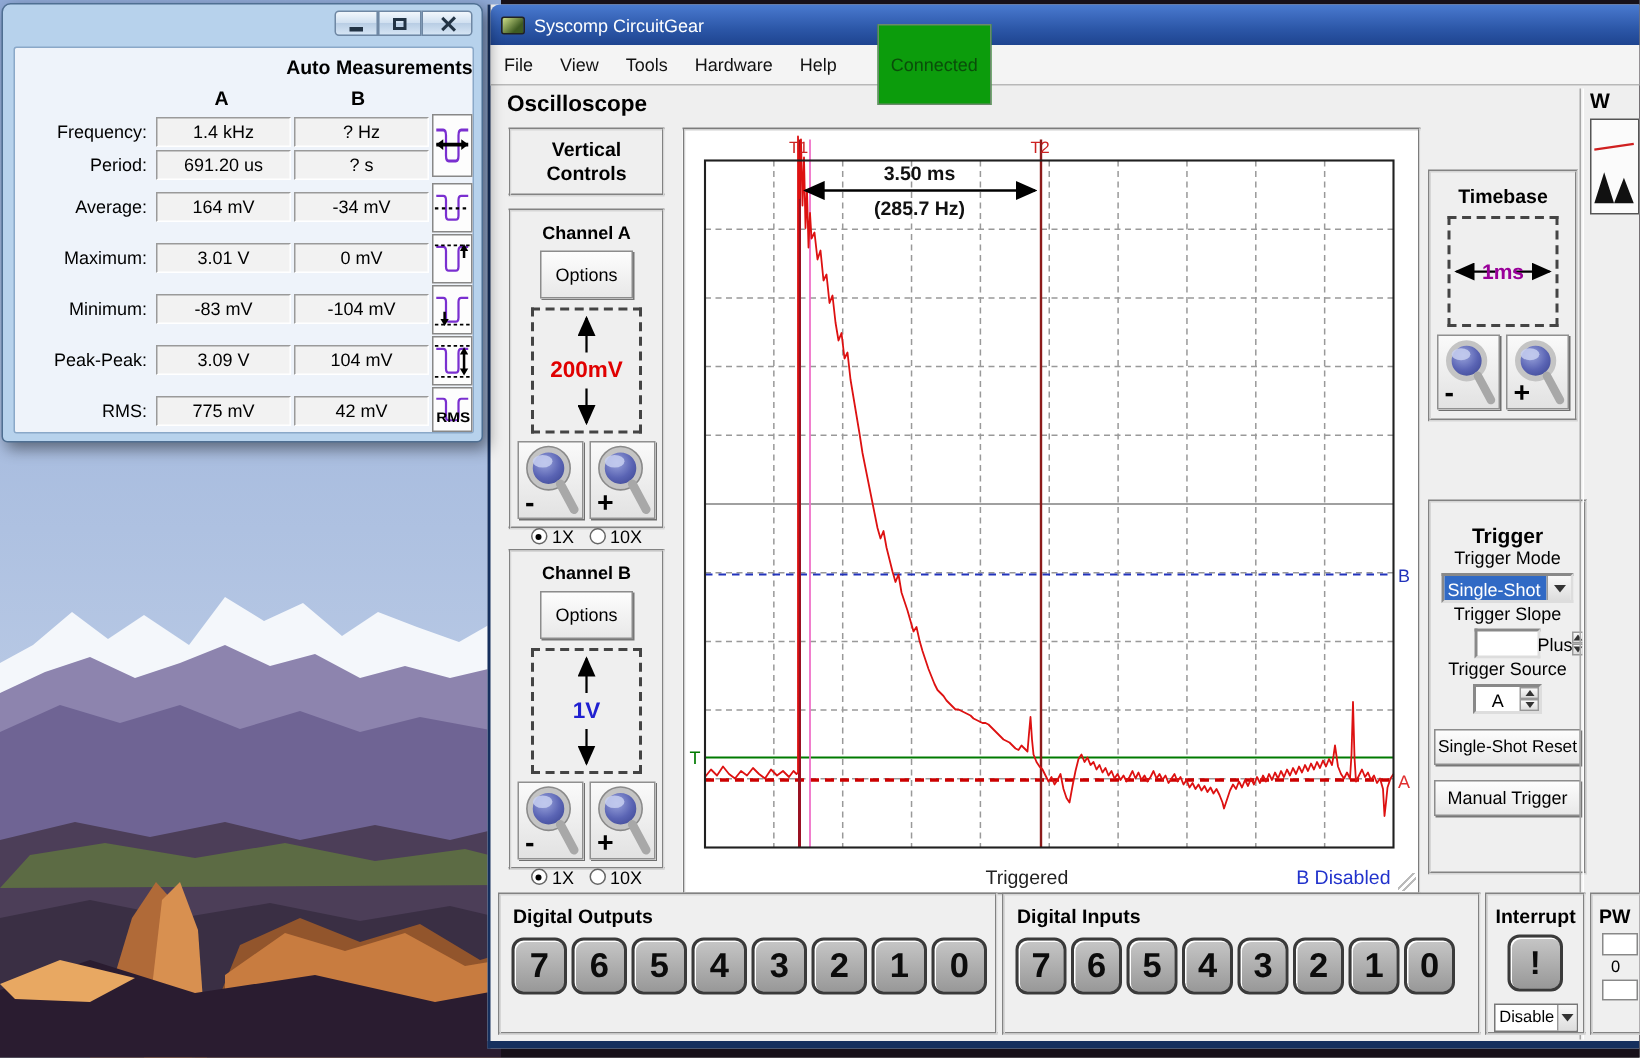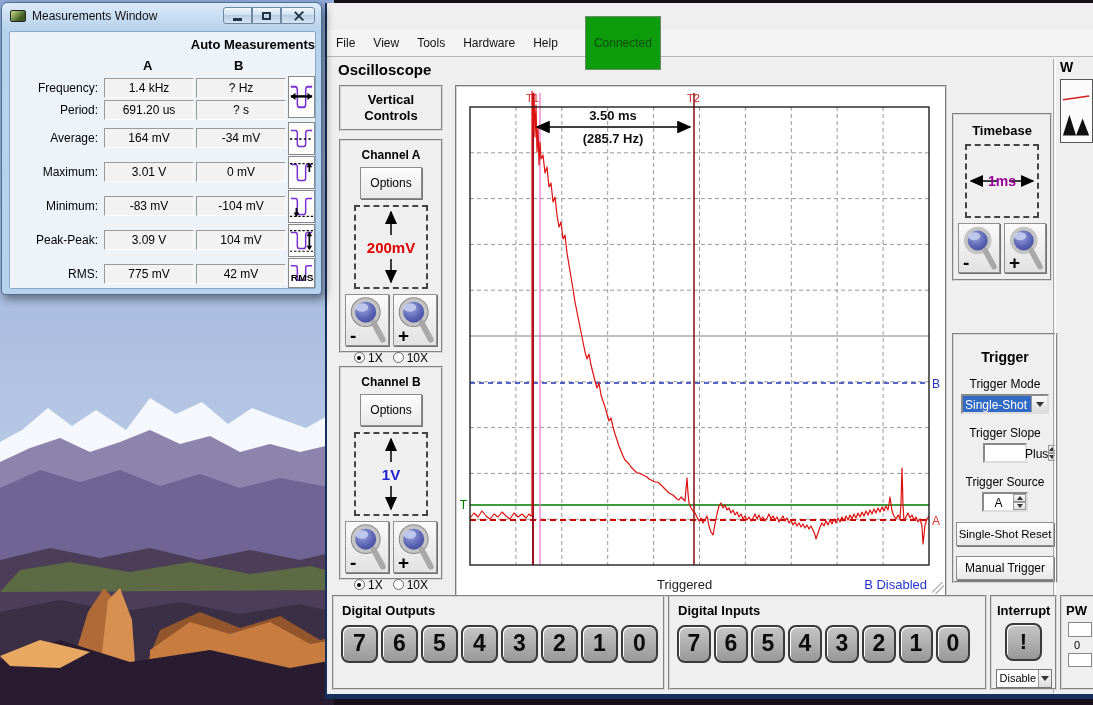--- a/index.html
+++ b/index.html
@@ -61,21 +61,21 @@
   #scope-svg { overflow:visible; }
   .scope-status { position:absolute; top:490px; font-size:13px; color:#222; }
   .grip { position:absolute; right:1px; bottom:1px; width:12px; height:12px;
     background:linear-gradient(135deg,transparent 40%,#bbb 40%,#bbb 48%,transparent 48%,transparent 60%,#bbb 60%,#bbb 68%,transparent 68%); }
 
   
   .tb-panel { left:625px; top:110px; width:100px; height:168px; }
   .tb-box { position:relative; margin:6px auto 0; width:74px; height:74px; border:2px dashed #444; }
   .trig-panel { left:625px; top:330px; width:106px; height:250px; }
   .trig-title { font-size:14px; margin-top:14px; }
-  .fld-label { text-align:center; font-size:12px; margin-top:12px; color:#000; }
+  .fld-label { text-align:center; font-size:12px; margin-top:0; color:#000; }
   .combo { display:flex; width:88px; margin:3px auto 0; height:20px; border:2px inset #ddd; background:#fff; }
   .combo-text { flex:1; font-size:12px; background:#316ac5; color:#fff; padding:2px 2px; white-space:nowrap; overflow:hidden; }
   .combo-btn { width:16px; background:linear-gradient(#f8f8f8,#ddd); border-left:1px solid #999;
     display:flex; align-items:center; justify-content:center; }
   .tri-dn { width:0; height:0; border-left:4px solid transparent; border-right:4px solid transparent;
     border-top:5px solid #333; }
   .spin { display:flex; margin:3px auto 0; height:20px; border:2px inset #ddd; background:#fff; }
   .spin.w52{ width:39px;padding-left:40px; } .spin.w44{ width:46px; }
   .spin-text { flex:1; font-size:12px; text-align:center; padding-top:2px; }
   .spin-btns { width:13px; display:flex; flex-direction:column; }
@@ -175,20 +175,24 @@
     <polygon fill="#b06a38" points="60,705 88,612 104,588 120,606 128,705"></polygon>
     <polygon fill="#d89050" points="96,705 108,600 120,588 132,620 138,705"></polygon>
     <polygon fill="#92552c" points="130,705 160,630 200,612 240,628 280,616 320,640 334,636 334,705"></polygon>
     <polygon fill="#c87c40" points="150,650 190,622 230,634 270,622 310,644 334,640 334,672 150,668"></polygon>
     <polygon fill="#2a1c30" points="0,660 60,640 130,662 210,650 290,668 334,660 334,705 0,705"></polygon>
     <polygon fill="#e8a862" points="0,656 40,640 90,652 60,668 10,666"></polygon>
   </svg>
 
   <div class="cg-window">
 
+    <div class="cg-title">
+      <span class="app-icon"></span>
+      <span>Syscomp CircuitGear</span>
+    </div>
 
     <div class="cg-menubar">
       <span class="menu-item">File</span>
       <span class="menu-item">View</span>
       <span class="menu-item">Tools</span>
       <span class="menu-item">Hardware</span>
       <span class="menu-item">Help</span>
       <span class="connected">Connected</span>
     </div>
 
@@ -431,24 +435,20 @@
     </div>
     <div class="panel bot-panel pw-panel" style="left:733px; width:35px">
       <div class="bot-title" style="margin-left:4px">PW</div>
       <div class="pw-btn"></div>
       <div class="pw-zero">0</div>
       <div class="pw-spin"></div>
     </div>
   </div>
 
   <div class="meas-window">
-    <div class="meas-title">
-      <span class="app-icon"></span>
-      <span>Measurements Window</span>
-    </div>
     <div class="win-btns">
       <span class="winbtn first">
           <span class="glyph-min"></span>
         </span>
       <span class="winbtn">
           <span class="glyph-max"></span>
         </span>
       <span class="winbtn last">
           <span class="glyph-close"></span>
         </span>

